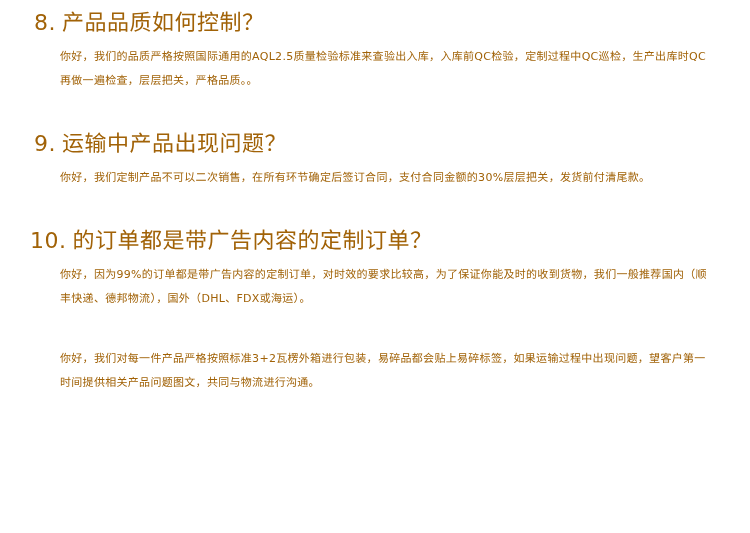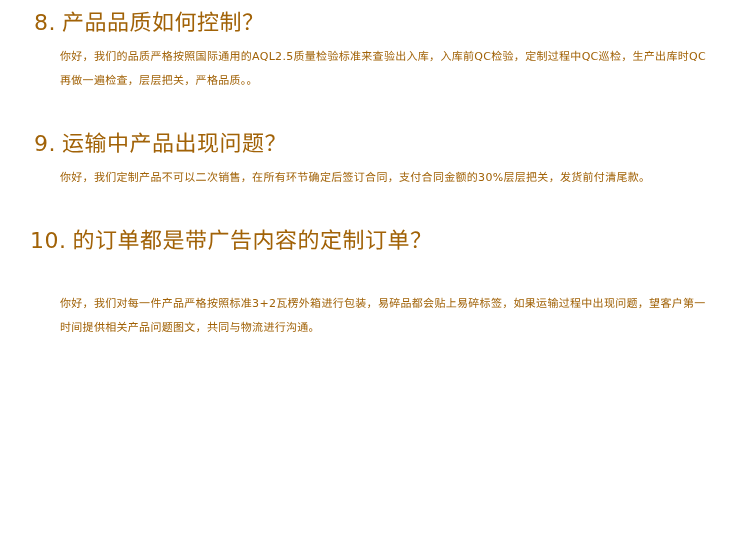--- a/index.html
+++ b/index.html
@@ -55,19 +55,20 @@
     <p class="faq-answer">你好，我们的品质严格按照国际通用的AQL2.5质量检验标准来查验出入库，入库前QC检验，定制过程中QC巡检，生产出库时QC再做一遍检查，层层把关，严格品质。。</p>
   </div>
 
   <div class="faq-item">
     <h2 class="faq-question"><span class="q-num">9.</span><span>运输中产品出现问题？</span></h2>
     <p class="faq-answer">你好，我们定制产品不可以二次销售，在所有环节确定后签订合同，支付合同金额的30%层层把关，发货前付清尾款。</p>
   </div>
 
   <div class="faq-item">
     <h2 class="faq-question"><span class="q-num">10.</span><span>的订单都是带广告内容的定制订单？</span></h2>
+    <p class="faq-answer">你好，因为99%的订单都是带广告内容的定制订单，对时效的要求比较高，为了保证你能及时的收到货物，我们一般推荐国内（顺丰快递、德邦物流），国外（DHL、FDX或海运）。</p>
   </div>
 
   <div class="faq-item">
     <p class="faq-answer">你好，我们对每一件产品严格按照标准3+2瓦楞外箱进行包装，易碎品都会贴上易碎标签，如果运输过程中出现问题，望客户第一时间提供相关产品问题图文，共同与物流进行沟通。</p>
   </div>
 
 </div>
 
 </body></html>

